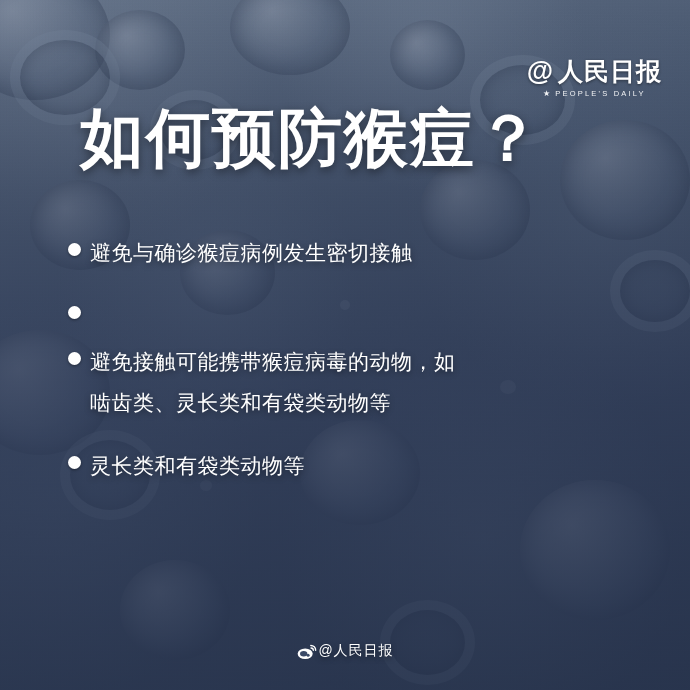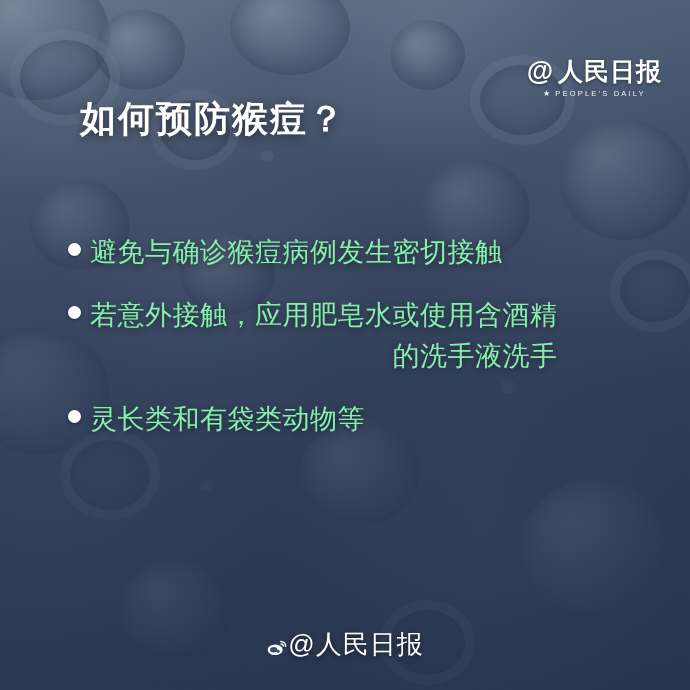--- a/index.html
+++ b/index.html
@@ -103,21 +103,21 @@
     align-items: center;
     gap: 3px;
   }
   .logo-sub .star { font-size: 8px; }
 
   
   .title {
     position: absolute;
     left: 80px;
     top: 95px;
-    font-size: 36px;
+    font-size: 64px;
     font-weight: bold;
     color: #ffffff;
     letter-spacing: 2px;
     text-shadow: 0 3px 10px rgba(0,0,0,.45);
     font-family: "Liberation Sans", "DejaVu Sans", sans-serif;
   }
 
   
   .list {
     position: absolute;
@@ -134,43 +134,42 @@
     flex: 0 0 auto;
     width: 13px;
     height: 13px;
     border-radius: 50%;
     background: #ffffff;
     margin-top: 11px;
     margin-right: 9px;
     box-shadow: 0 1px 3px rgba(0,0,0,.4);
   }
   .item-text {
-    color: #86efac;
-    font-size: 27px;
+    color: #ffffff;
+    font-size: 21px;
     line-height: 41px;
     font-weight: 500;
     letter-spacing: .5px;
     text-shadow: 0 2px 6px rgba(0,0,0,.45);
     font-family: "Liberation Sans", "DejaVu Sans", sans-serif;
     white-space: pre-line;
-    text-align: right;
   }
 
   
   .footer {
     position: absolute;
     left: 0;
     right: 0;
     bottom: 28px;
     display: flex;
     justify-content: center;
     align-items: center;
     gap: 0;
     color: #ffffff;
-    font-size: 26px;
+    font-size: 14px;
     letter-spacing: 1px;
     text-shadow: 0 2px 5px rgba(0,0,0,.5);
   }
   .weibo-icon {
     width: 22px;
     height: 22px;
     display: inline-block;
   }
 </style>
 </head>
@@ -219,22 +218,25 @@
 
   <div class="title">如何预防猴痘？</div>
 
   <div class="list">
     <div class="item">
       <span class="bullet"></span>
       <span class="item-text">避免与确诊猴痘病例发生密切接触</span>
     </div>
     <div class="item">
       <span class="bullet"></span>
-      <span class="item-text">若意外接触，应用肥皂水或使用含酒精
-的洗手液洗手</span>
+    </div>
+    <div class="item">
+      <span class="bullet"></span>
+      <span class="item-text">避免接触可能携带猴痘病毒的动物，如
+啮齿类、灵长类和有袋类动物等</span>
     </div>
     <div class="item">
       <span class="bullet"></span>
       <span class="item-text">灵长类和有袋类动物等</span>
     </div>
   </div>
 
   <div class="footer">
     <span class="weibo-icon">
       <svg viewBox="0 0 24 24" width="22" height="22" aria-hidden="true">

